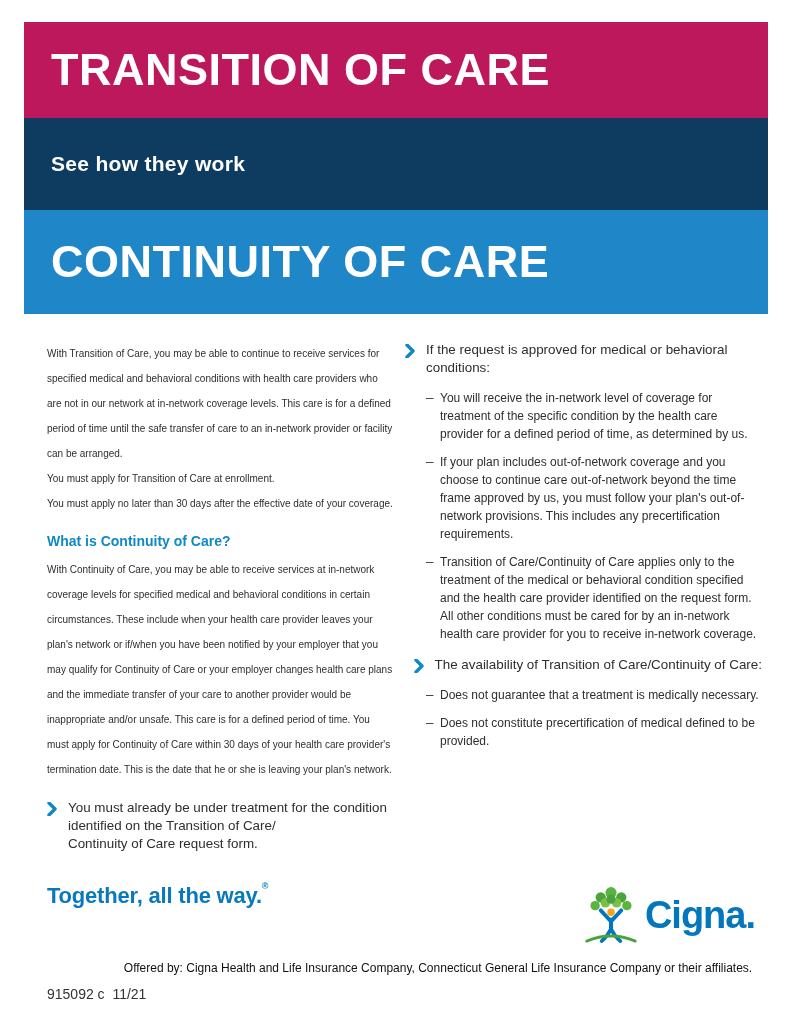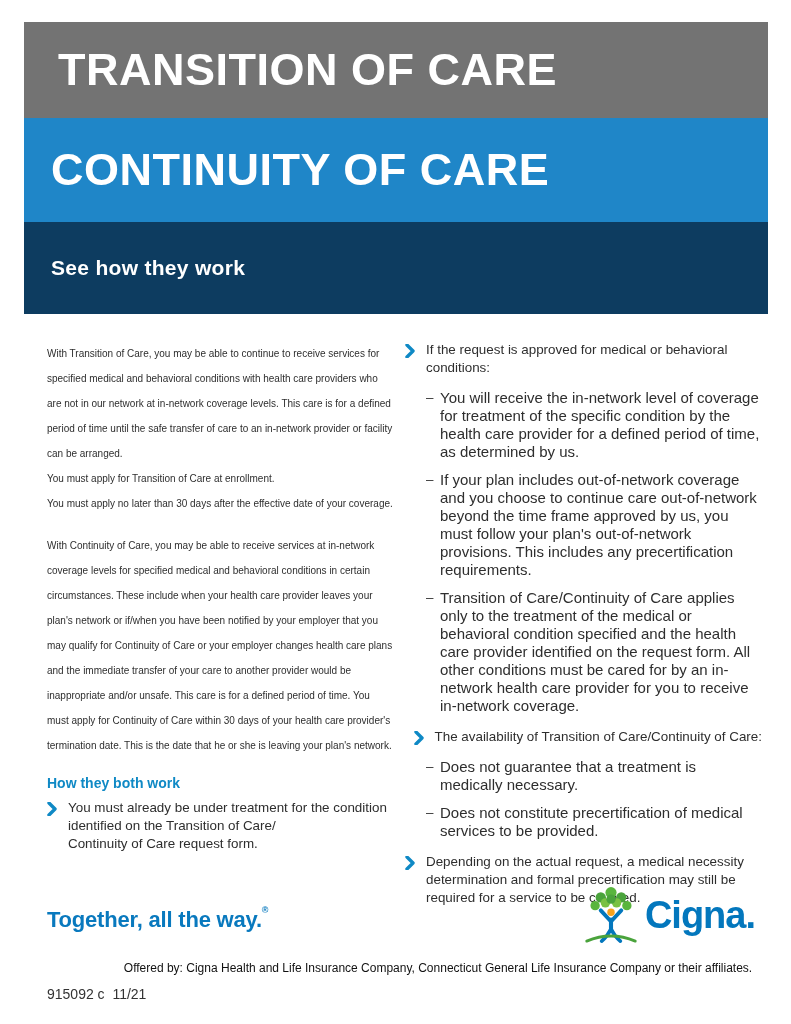--- a/index.html
+++ b/index.html
@@ -7,21 +7,21 @@
     width:791px; height:1024px;
     font-family:"Liberation Sans", sans-serif;
     color:#2e2e2e;
     position:relative;
   }
   .page { position:relative; width:791px; height:1024px; background:#fff; overflow:hidden; }
 
   
   .hero { position:absolute; left:24px; top:22px; width:744px; }
   .band { display:flex; align-items:center; }
-  .band-1 { height:96px; background:#737373;padding-left:7px; }
+  .band-1 { height:96px; background:#be185d; }
   .band-2 { height:104px; background:#1F86C8; }
   .band-3 { height:92px; background:#0D3C60; }
   .band h1 {
     margin:0; padding-left:27px;
     font-size:45px; font-weight:bold; color:#ffffff; letter-spacing:0.5px;
   }
   .band h2 {
     margin:0; padding-left:27px;
     font-size:21px; font-weight:bold; color:#ffffff; letter-spacing:0.3px;
   }
@@ -41,26 +41,26 @@
     white-space:pre-line;
   }
 
   .b-row { display:flex; margin:0 0 12px 0;justify-content:flex-end; }
   .chev { flex:none; width:21px; padding-top:3px; }
   .chev svg { display:block; }
   .b-row p { margin:0; font-size:13.4px; line-height:18px; white-space:pre-line; }
 
   .sub-row { display:flex; margin:10px 0 0 21px; }
   .dash { flex:none; width:14px; font-size:13.4px; line-height:18px; }
-  .sub-row p { margin:0; font-size:15px; line-height:18px; }
+  .sub-row p { margin:0; font-size:12px; line-height:18px; }
   .b-group { margin-bottom:13px; }
 
   
   .tagline {
-    position:absolute; left:47px; top:905px;
+    position:absolute; left:47px; top:881px;
     font-size:22px; font-weight:bold; color:#0979BE; letter-spacing:-0.2px;
   }
   .tagline sup { font-size:9px; vertical-align:14px; }
 
   .logo { position:absolute; right:36px; top:884px; display:flex; align-items:center; }
   .logo svg { display:block; margin-right:6px; }
   .wordmark {
     font-size:38px; font-weight:bold; color:#0377BD; letter-spacing:-1px;
   }
 
@@ -76,38 +76,38 @@
 </style>
 </head>
 <body>
 
 <div class="page">
 
   <header class="hero">
     <div class="band band-1">
       <h1>TRANSITION OF CARE</h1>
     </div>
+    <div class="band band-3">
+      <h2>See how they work</h2>
+    </div>
     <div class="band band-2">
       <h1>CONTINUITY OF CARE</h1>
-    </div>
-    <div class="band band-3">
-      <h2>See how they work</h2>
     </div>
   </header>
 
   <main class="content">
 
     <section class="col-left">
       <p class="body-text">With Transition of Care, you may be able to continue to receive services for specified medical and behavioral conditions with health care providers who are not in our network at in-network coverage levels. This care is for a defined period of time until the safe transfer of care to an in-network provider or facility can be arranged.
 You must apply for Transition of Care at enrollment.
 You must apply no later than 30 days after the effective date of your coverage.</p>
 
+      <h3 class="sec-heading">What is Continuity of Care?</h3>
       <p class="body-text">With Continuity of Care, you may be able to receive services at in-network coverage levels for specified medical and behavioral conditions in certain circumstances. These include when your health care provider leaves your plan's network or if/when you have been notified by your employer that you may qualify for Continuity of Care or your employer changes health care plans and the immediate transfer of your care to another provider would be inappropriate and/or unsafe. This care is for a defined period of time. You must apply for Continuity of Care within 30 days of your health care provider's termination date. This is the date that he or she is leaving your plan's network.</p>
 
-      <h3 class="sec-heading">How they both work</h3>
       <div class="b-row">
         <span class="chev">
           <svg width="10" height="14" viewBox="0 0 10 14">
               <path d="M2 1 L8 7 L2 13" fill="none" stroke="#0F89C5" stroke-width="3.4" stroke-linecap="round" stroke-linejoin="round"></path>
             </svg>
         </span>
         <p>You must already be under treatment for the condition identified on the Transition of Care/
 Continuity of Care request form.</p>
       </div>
     </section>
@@ -145,34 +145,24 @@
               </svg>
           </span>
           <p>The availability of Transition of Care/Continuity of Care:</p>
         </div>
         <div class="sub-row">
           <span class="dash">–</span>
           <p>Does not guarantee that a treatment is medically necessary.</p>
         </div>
         <div class="sub-row">
           <span class="dash">–</span>
-          <p>Does not constitute precertification of medical services to be provided.</p>
+          <p>Does not constitute precertification of medical defined to be provided.</p>
         </div>
       </div>
 
-      <div class="b-group">
-        <div class="b-row">
-          <span class="chev">
-            <svg width="10" height="14" viewBox="0 0 10 14">
-                <path d="M2 1 L8 7 L2 13" fill="none" stroke="#0F89C5" stroke-width="3.4" stroke-linecap="round" stroke-linejoin="round"></path>
-              </svg>
-          </span>
-          <p>Depending on the actual request, a medical necessity determination and formal precertification may still be required for a service to be covered.</p>
-        </div>
-      </div>
 
     </section>
   </main>
 
   <div class="tagline">
     <span>Together, all the way.</span><sup>®</sup>
   </div>
 
   <div class="logo">
     <svg width="56" height="62" viewBox="0 0 60 66">

